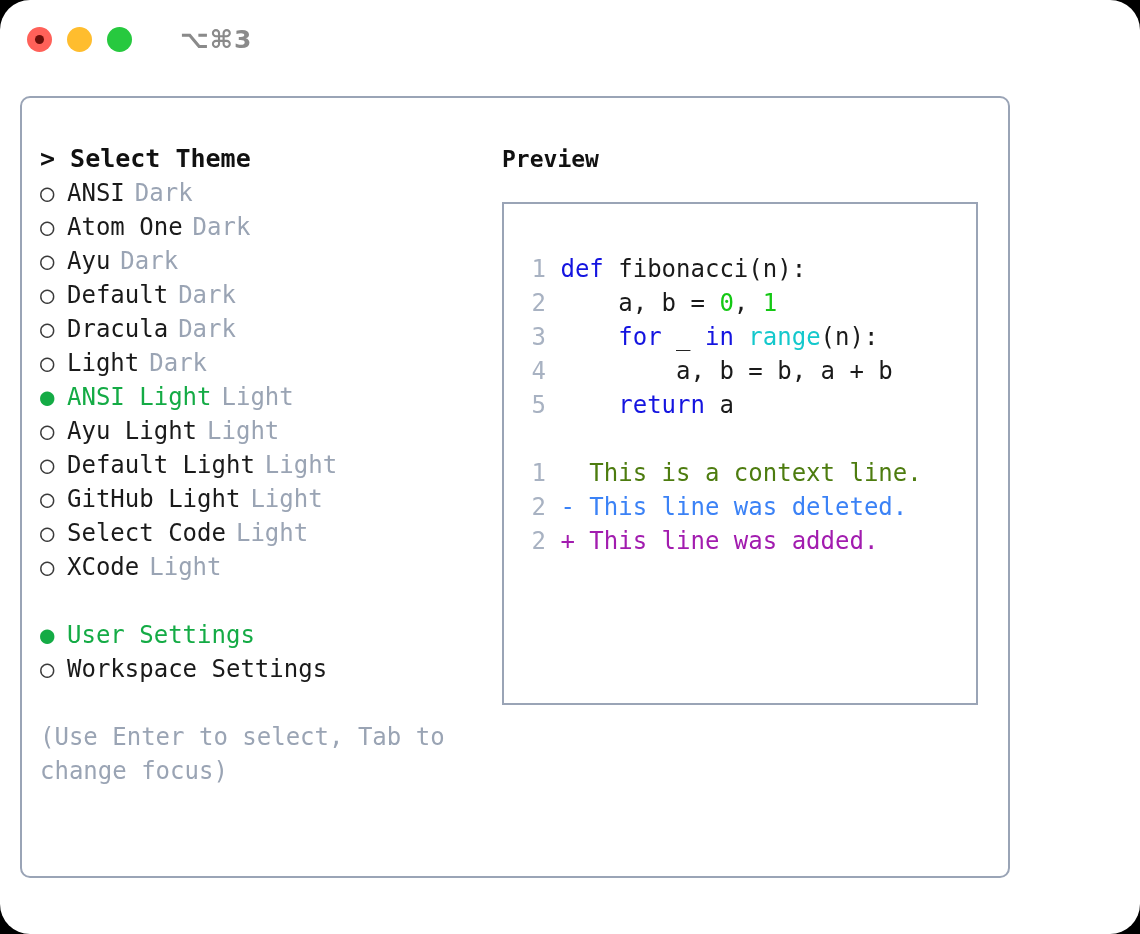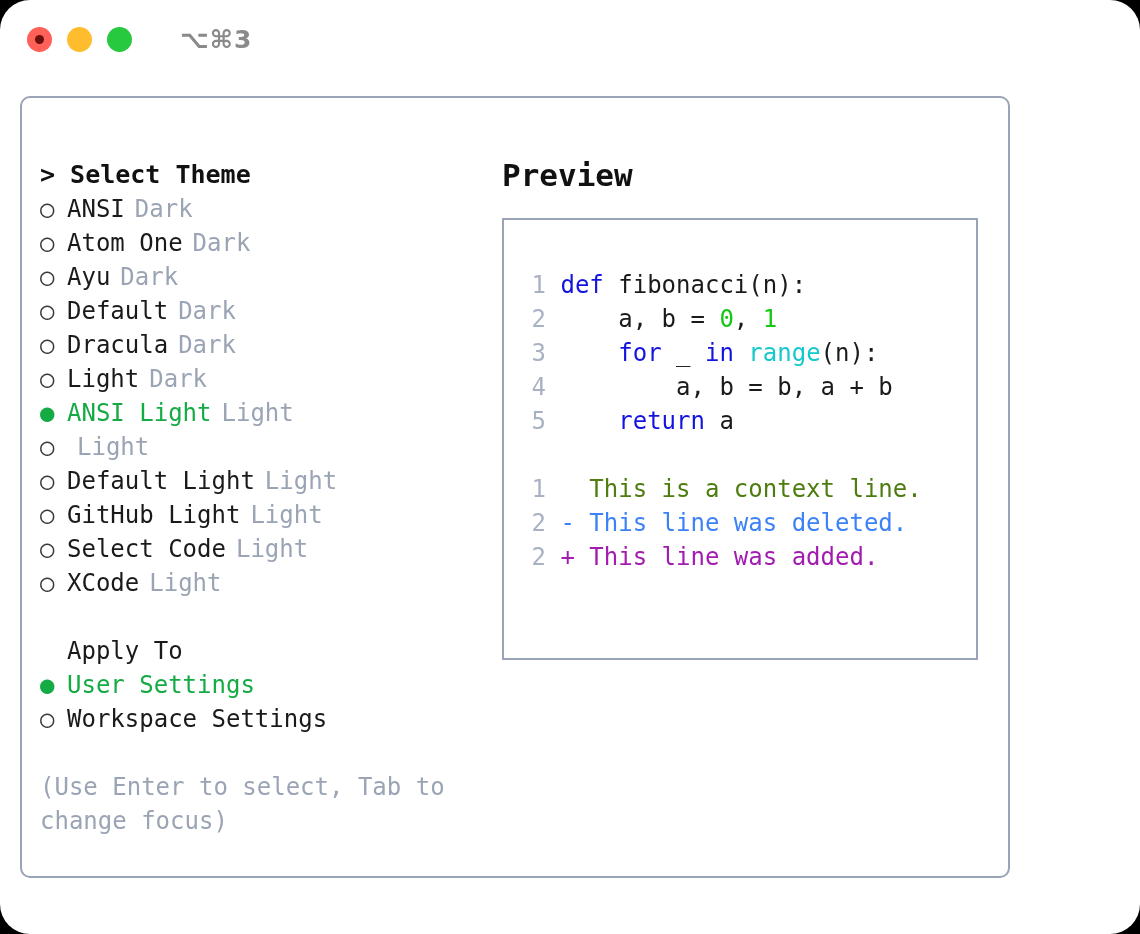--- a/index.html
+++ b/index.html
@@ -75,21 +75,21 @@
     width: 990px;
     height: 782px;
     border: 2px solid #9aa4b6;
     border-radius: 10px;
     box-sizing: border-box;
     background: #ffffff;
   }
 
   .columns {
     position: absolute;
-    left: 0; top: 16px;
+    left: 0; top: 0;
     width: 100%; height: 100%; border-radius: 29px;
   }
 
   
   .left-col {
     position: absolute;
     left: 18px;
     top: 44px;
     width: 450px;
   }
@@ -147,29 +147,29 @@
   }
 
   
   .right-col {
     position: absolute;
     left: 480px;
     top: 44px;
     width: 490px;
   }
   .preview-title {
-    font-size: 31px;
+    font-size: 23px;
     font-weight: bold;
     color: #111111;
     line-height: 34px;
   }
   .preview-box {
     margin-top: 26px;
     width: 476px;
-    height: 442px;
+    height: 503px;
     border: 2px solid #9aa4b6;
     box-sizing: border-box;
     background: #ffffff;
     position: relative;
   }
   .code {
     position: absolute;
     left: 16px;
     top: 48px;
     font-size: 24px;
@@ -215,30 +215,29 @@
         <div class="list-title">&gt; Select Theme</div>
 
         <div id="theme-list">
             <div class="theme-row"><span class="marker">○</span><span class="theme-name">ANSI</span><span class="theme-kind">Dark</span></div>
             <div class="theme-row"><span class="marker">○</span><span class="theme-name">Atom One</span><span class="theme-kind">Dark</span></div>
             <div class="theme-row"><span class="marker">○</span><span class="theme-name">Ayu</span><span class="theme-kind">Dark</span></div>
             <div class="theme-row"><span class="marker">○</span><span class="theme-name">Default</span><span class="theme-kind">Dark</span></div>
             <div class="theme-row"><span class="marker">○</span><span class="theme-name">Dracula</span><span class="theme-kind">Dark</span></div>
             <div class="theme-row"><span class="marker">○</span><span class="theme-name">Light</span><span class="theme-kind">Dark</span></div>
             <div class="theme-row selected"><span class="marker">●</span><span class="theme-name">ANSI Light</span><span class="theme-kind">Light</span></div>
-            <div class="theme-row"><span class="marker">○</span><span class="theme-kind">Light</span></div>
+            <div class="theme-row"><span class="marker">○</span><span class="theme-name">Ayu Light</span><span class="theme-kind">Light</span></div>
             <div class="theme-row"><span class="marker">○</span><span class="theme-name">Default Light</span><span class="theme-kind">Light</span></div>
             <div class="theme-row"><span class="marker">○</span><span class="theme-name">GitHub Light</span><span class="theme-kind">Light</span></div>
             <div class="theme-row"><span class="marker">○</span><span class="theme-name">Select Code</span><span class="theme-kind">Light</span></div>
             <div class="theme-row"><span class="marker">○</span><span class="theme-name">XCode</span><span class="theme-kind">Light</span></div>
           </div>
 
         <div class="section-gap"></div>
 
-        <div class="apply-title">Apply To</div>
         <div id="apply-list">
             <div class="theme-row selected"><span class="marker">●</span><span class="theme-name">User Settings</span></div>
             <div class="theme-row"><span class="marker">○</span><span class="theme-name">Workspace Settings</span></div>
           </div>
 
         <div class="hint">(Use Enter to select, Tab to change focus)</div>
       </div>
 
       <div class="right-col">
         <div class="preview-title">Preview</div>

